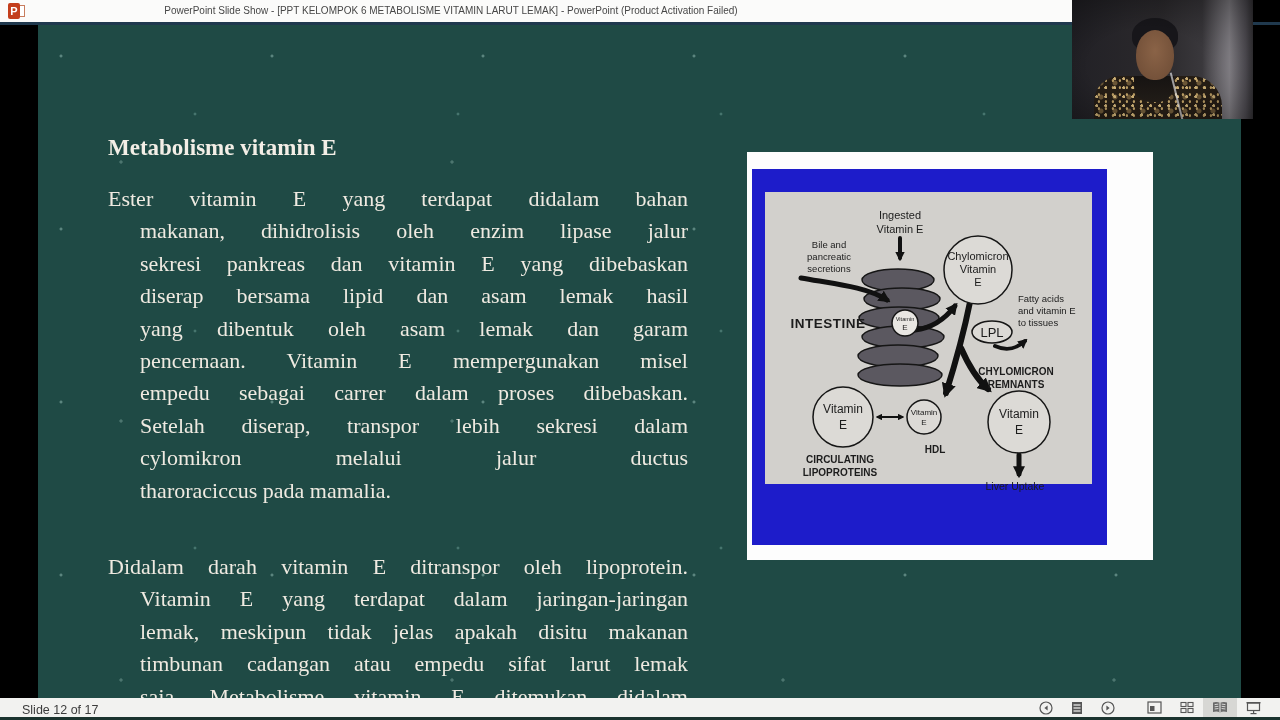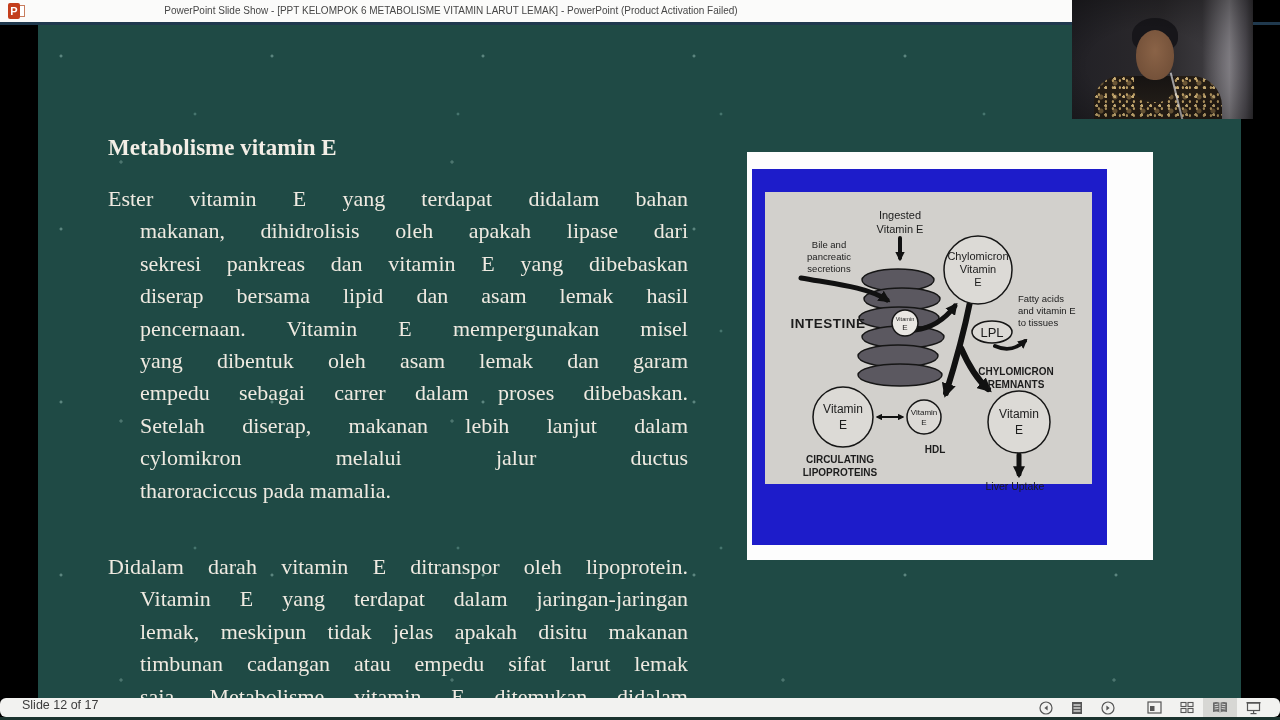--- a/index.html
+++ b/index.html
@@ -69,21 +69,21 @@
   .wc-cap { position:absolute; left:60px; top:18px; width:46px; height:34px;
             background:#17161a; border-radius:50% 50% 40% 40%; }
   .wc-head { position:absolute; left:64px; top:30px; width:38px; height:50px;
              border-radius:50% 50% 46% 46%;
              background:radial-gradient(ellipse at 50% 42%, #8a6347 0%, #75523a 70%, #5d4130 100%); }
   .wc-cable { position:absolute; left:104px; top:72px; width:2px; height:52px;
               background:rgba(230,230,235,.65); transform:rotate(-14deg); }
 
   
   .statusbar { position:absolute; left:0; top:698px; width:1280px; height:19px;
-               background:#f2f2f0; display:flex; align-items:flex-start;border-radius:6px; }
+               background:#f2f2f0; display:flex; align-items:flex-end; }
   .status-text { margin-left:22px; font-size:12.5px; color:#3c3c3c; }
   .status-icons { position:absolute; right:10px; top:0; height:19px;
                   display:flex; align-items:center; }
   .sbtn { height:19px; display:flex; align-items:center; justify-content:center;
           padding:0 9px; cursor:default; }
   .sbtn.viewgap { margin-left:14px; }
   .sbtn.active { background:#d7d7d4; }
   .bottom-strip { position:absolute; left:0; top:717px; width:1280px; height:3px;
                   background:#1b332e; }
 </style>
@@ -100,27 +100,27 @@
     <div class="titlebar-text">PowerPoint Slide Show - [PPT KELOMPOK 6 METABOLISME VITAMIN LARUT LEMAK] - PowerPoint (Product Activation Failed)</div>
   </div>
   <div class="titlebar-line"></div>
 
   <div class="slide">
     <div class="slide-title">Metabolisme vitamin E</div>
 
     <div class="body-text">
       <div class="para">
         <div class="bline">Ester vitamin E yang terdapat didalam bahan</div>
-        <div class="bline ind">makanan, dihidrolisis oleh apakah lipase dari</div>
+        <div class="bline ind">makanan, dihidrolisis oleh enzim lipase jalur</div>
         <div class="bline ind">sekresi pankreas dan vitamin E yang dibebaskan</div>
         <div class="bline ind">diserap bersama lipid dan asam lemak hasil</div>
+        <div class="bline ind">yang dibentuk oleh asam lemak dan garam</div>
         <div class="bline ind">pencernaan. Vitamin E mempergunakan misel</div>
-        <div class="bline ind">yang dibentuk oleh asam lemak dan garam</div>
         <div class="bline ind">empedu sebagai carrer dalam proses dibebaskan.</div>
-        <div class="bline ind">Setelah diserap, makanan lebih lanjut dalam</div>
+        <div class="bline ind">Setelah diserap, transpor lebih sekresi dalam</div>
         <div class="bline ind">cylomikron melalui jalur ductus</div>
         <div class="bline ind last">tharoraciccus pada mamalia.</div>
       </div>
       <div class="para">
         <div class="bline">Didalam darah vitamin E ditranspor oleh lipoprotein.</div>
         <div class="bline ind">Vitamin E yang terdapat dalam jaringan-jaringan</div>
         <div class="bline ind">lemak, meskipun tidak jelas apakah disitu makanan</div>
         <div class="bline ind">timbunan cadangan atau empedu sifat larut lemak</div>
         <div class="bline ind">saja. Metabolisme vitamin E ditemukan didalam</div>
         <div class="bline ind last">tinja maupun didalam urin.</div>

